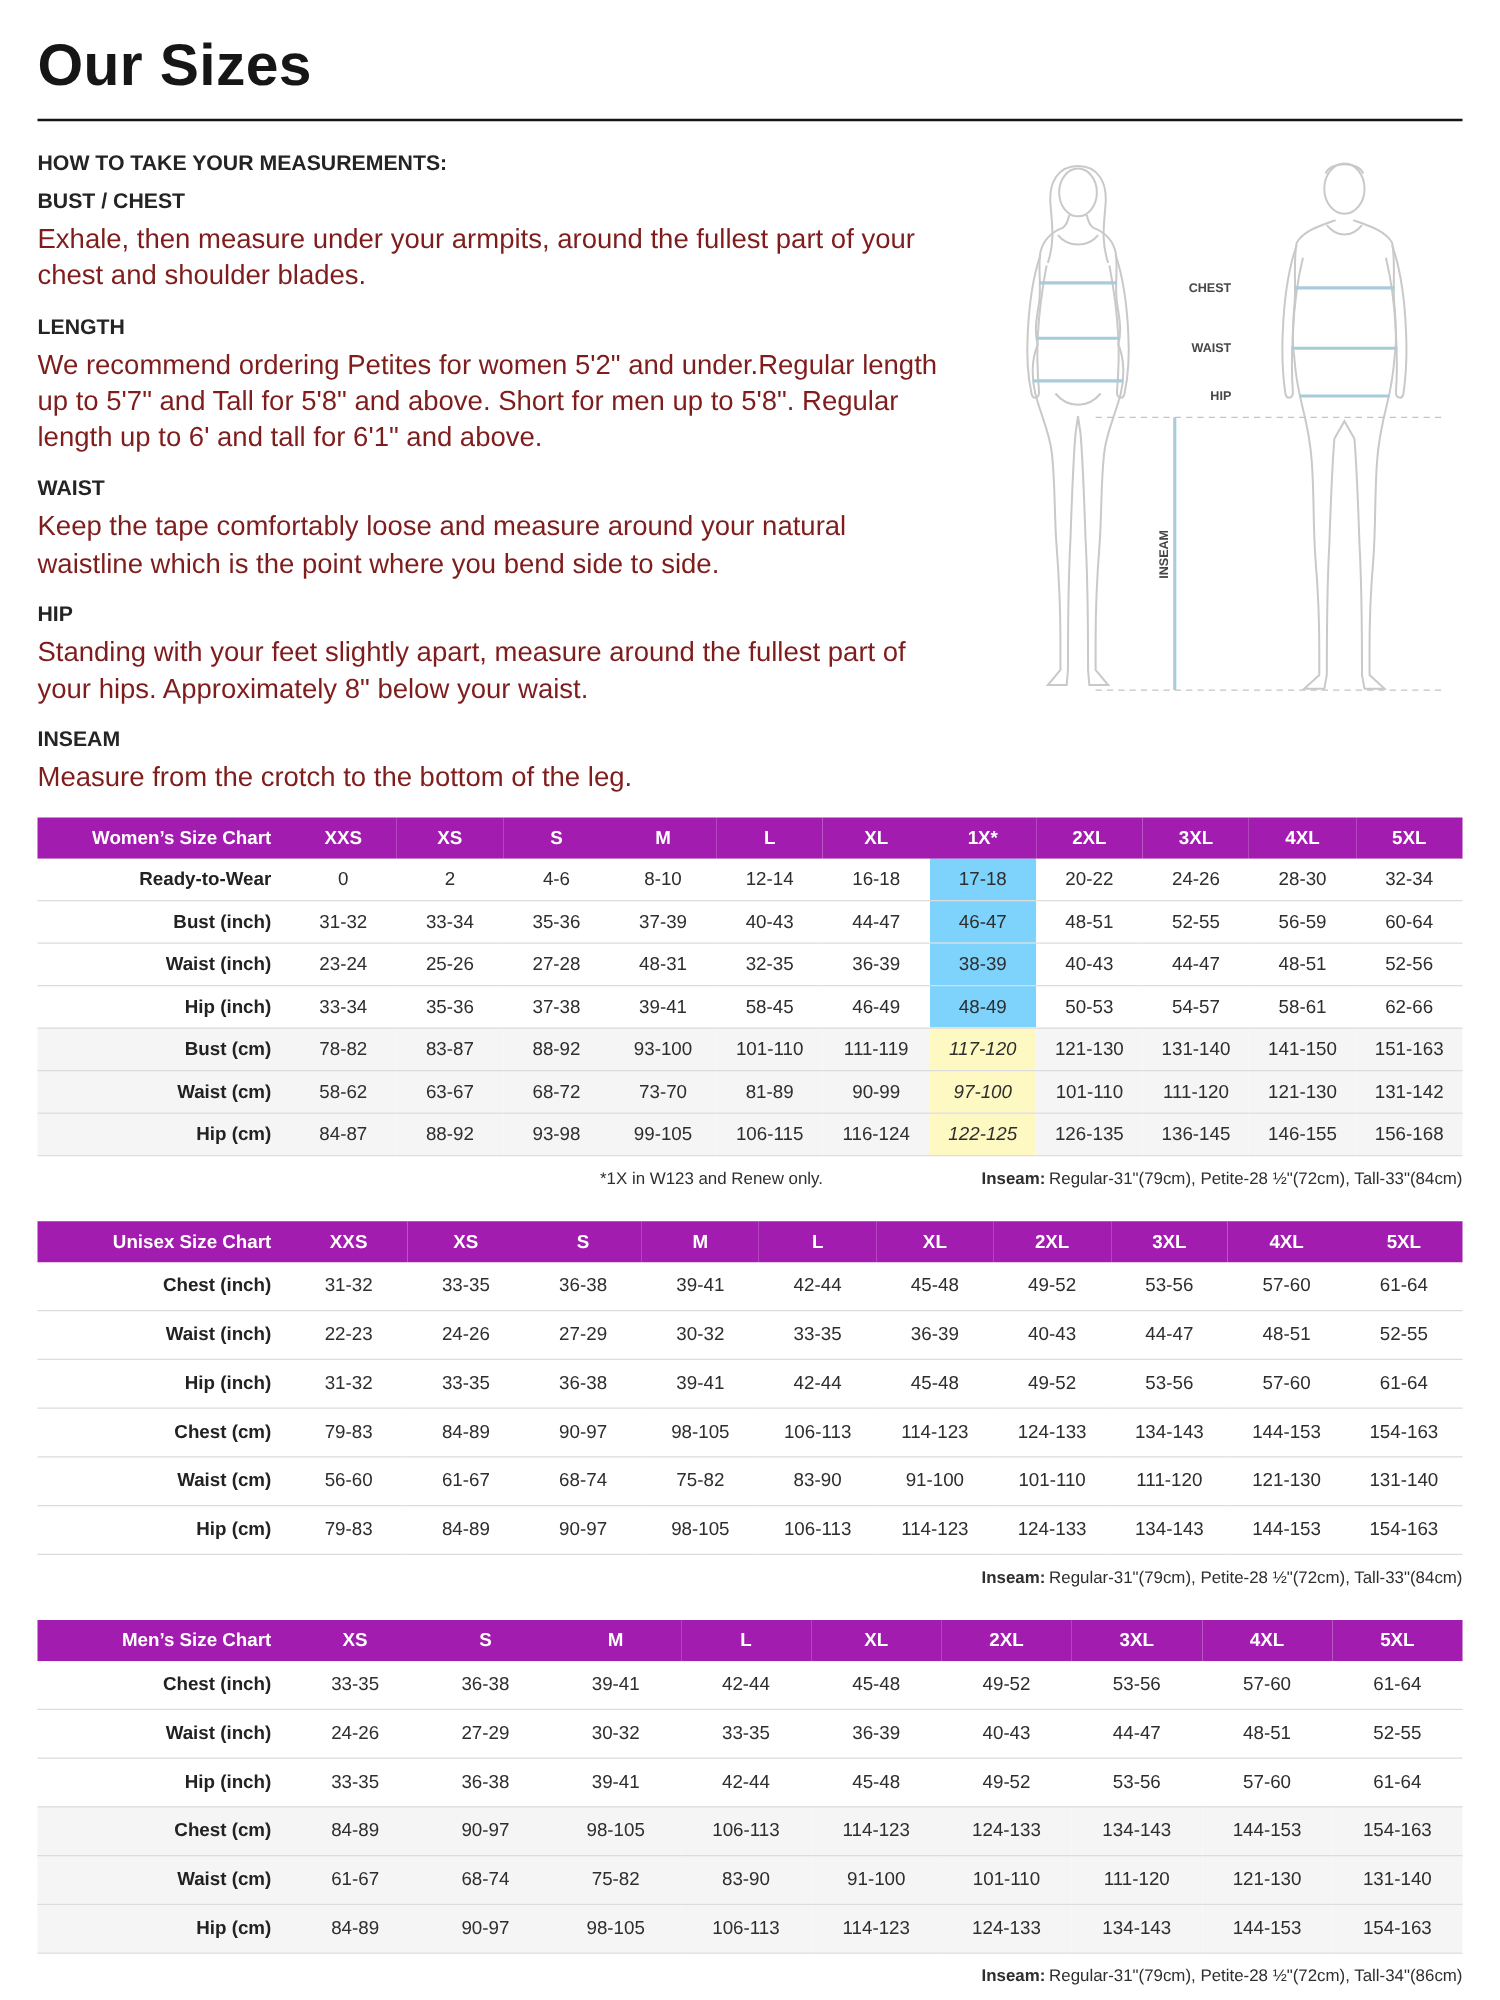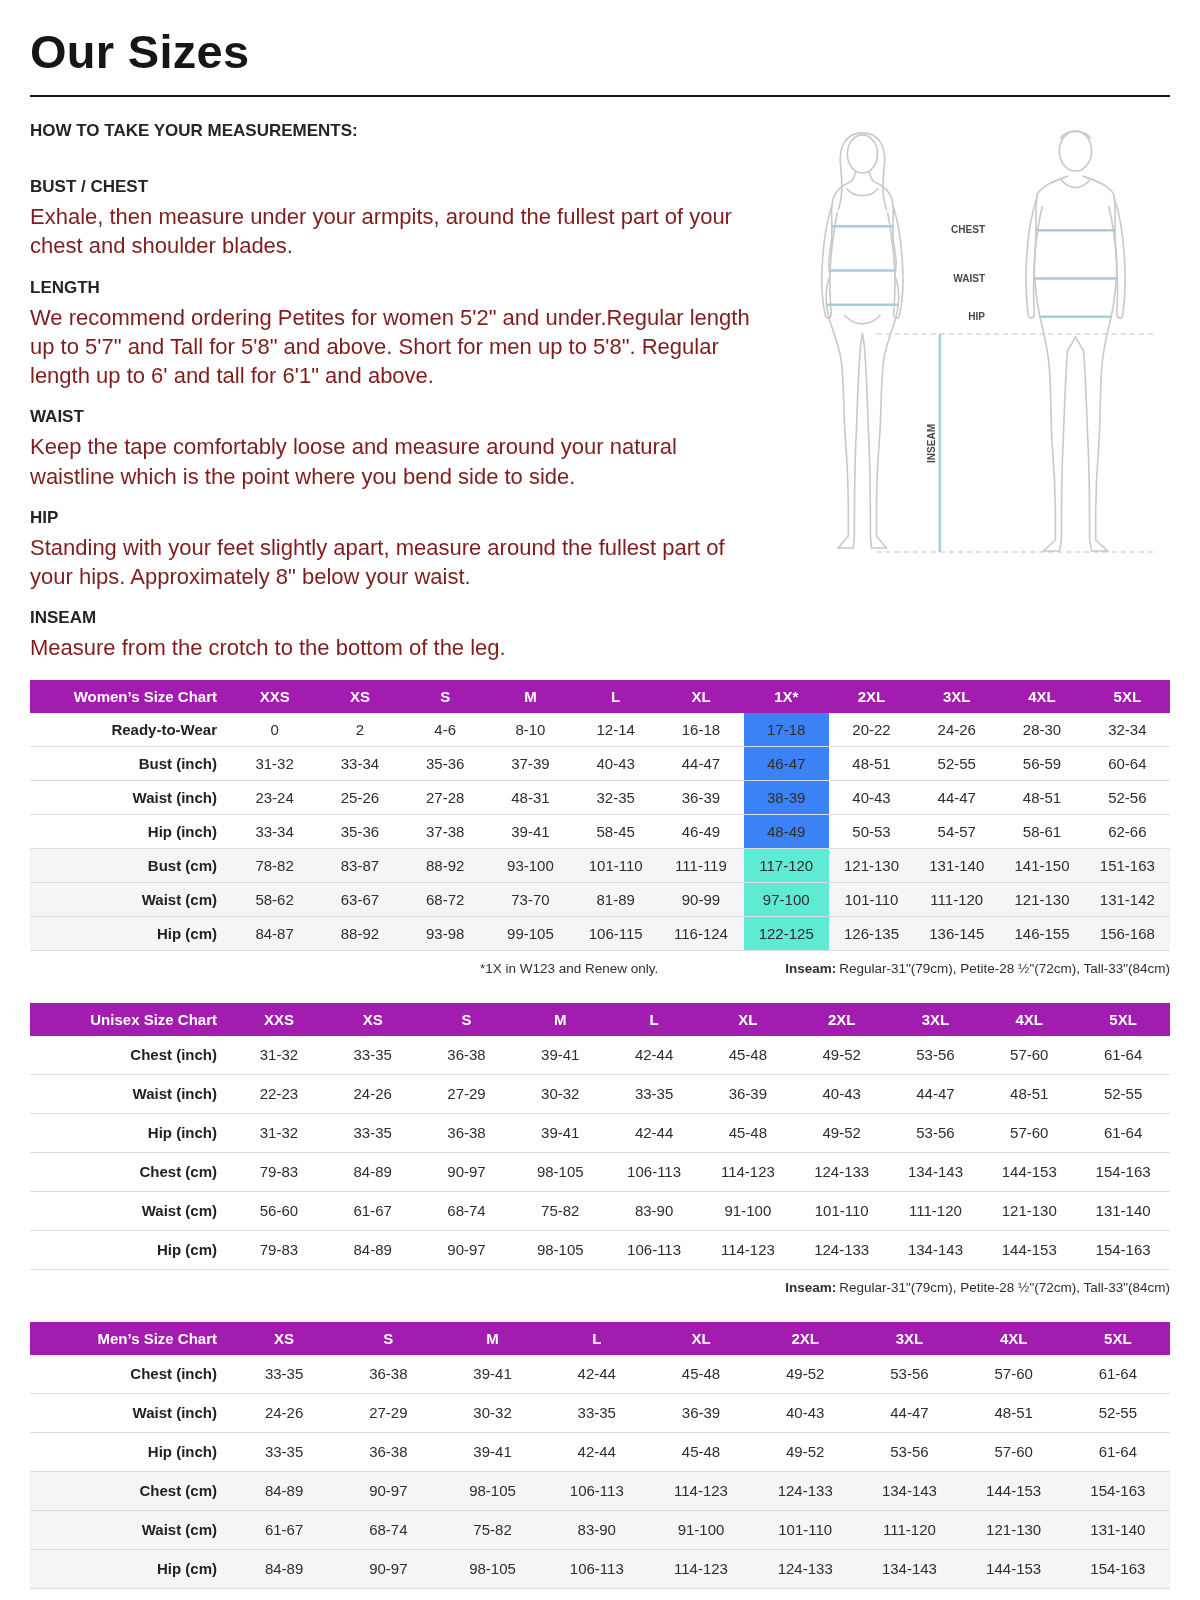--- a/index.html
+++ b/index.html
@@ -7,40 +7,40 @@
     font-family:"Liberation Sans", sans-serif; color:#2e2e2e; }
   .page { padding:24px 30px 8px; position:relative; width:1200px; }
 
   
   h1.page-title { font-size:47px; font-weight:800; color:#161616; letter-spacing:.3px; }
   .title-rule { border:none; border-top:2px solid #161616; margin:16px 0 24px; }
 
   
   .content-top { position:relative; min-height:478px; margin-bottom:14px; }
   .instructions { width:725px; }
-  .instructions h2 { font-size:17px; font-weight:700; color:#242424; margin-bottom:36px; }
+  .instructions h2 { font-size:17px; font-weight:700; color:#242424; margin-bottom:10px; }
   .inst-section { margin-bottom:17px; }
   .inst-section h3 { font-size:17px; font-weight:700; color:#242424; margin-bottom:5px; }
   .inst-section p { font-size:22px; line-height:1.33; color:#7f1d1d; }
 
   .figure-wrap { position:absolute; right:4px; top:-4px; width:382px; height:474px; }
   .figure-wrap svg { width:100%; height:100%; }
 
   
   table.size-table { width:100%; border-collapse:collapse; table-layout:fixed; }
   table.size-table th { background:#a21caf; color:#ffffff; font-size:15px; font-weight:700;
     padding:8px 3px; text-align:center; }
   table.size-table th.label-col { width:202px; text-align:right; padding-right:15px; }
   table.size-table td { font-size:15px; text-align:center; padding:8px 3px;
     border-bottom:1px solid #dcdcdc; color:#2e2e2e; background:#ffffff; }
   table.size-table.roomy td { padding:10.5px 3px; }
   table.size-table td.label-col { text-align:right; padding-right:15px; font-weight:700; color:#222; }
   table.size-table tr.shaded td { background:#f5f5f5; }
-  table.size-table td.hl { background:#3b82f6; }
-  table.size-table tr.shaded td.hl { background:#5eead4; }
+  table.size-table td.hl { background:#7dd3fc; }
+  table.size-table tr.shaded td.hl { background:#fef9c3;font-style:italic; }
 
   .footnotes { position:relative; text-align:right; font-size:13.5px; color:#2e2e2e;
     margin:10px 0 25px; min-height:17px; }
   .footnotes .fn-note { position:absolute; left:450px; }
   .footnotes strong { font-weight:700; margin-right:3px; }
   .footnotes.last { margin-bottom:0; }
 </style>
 </head>
 <body>
 

